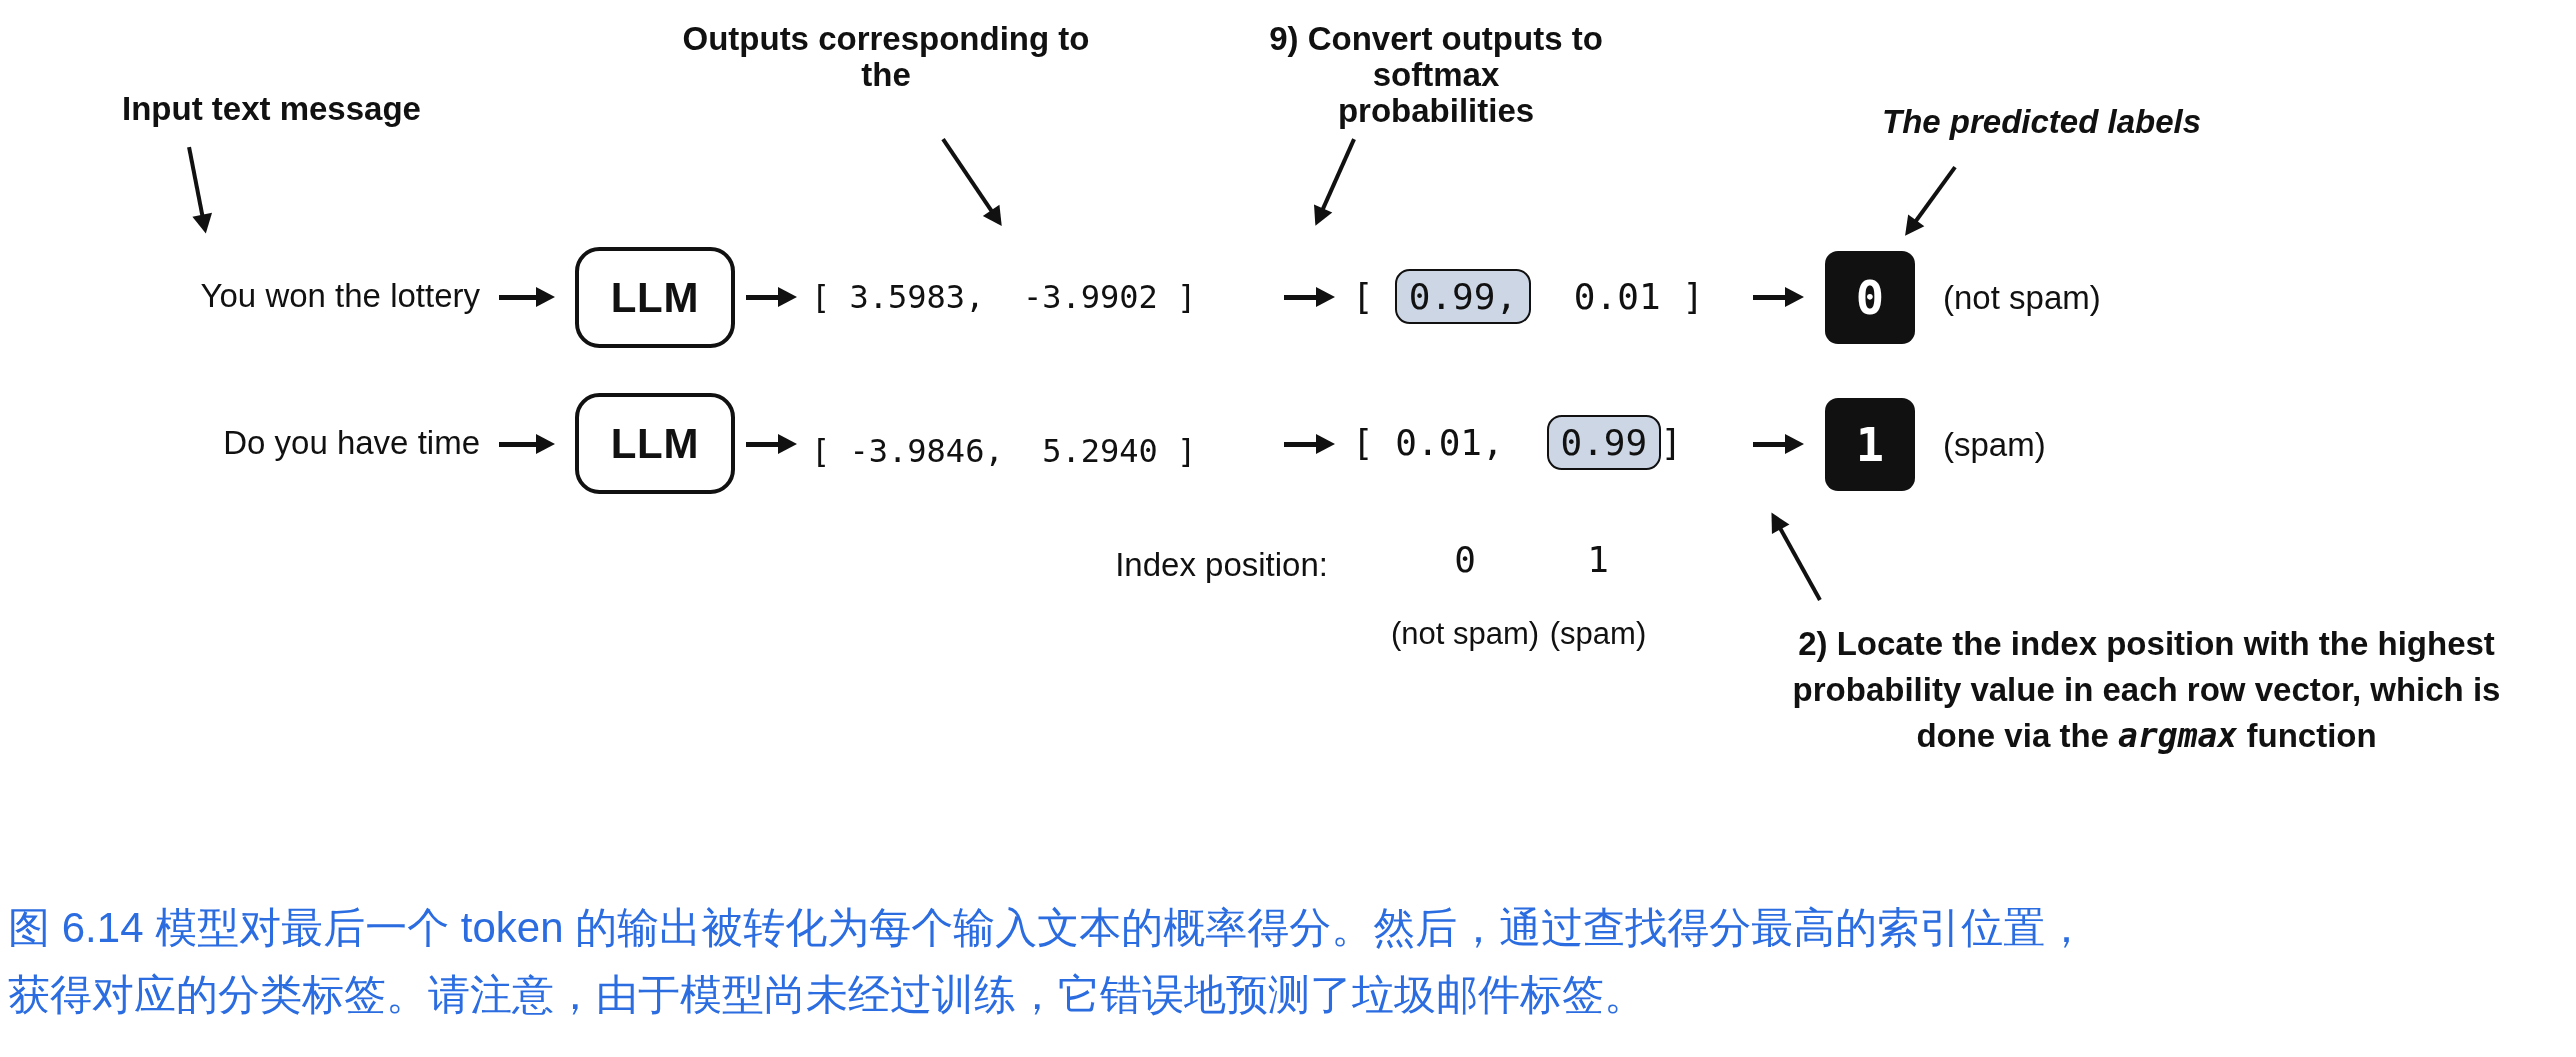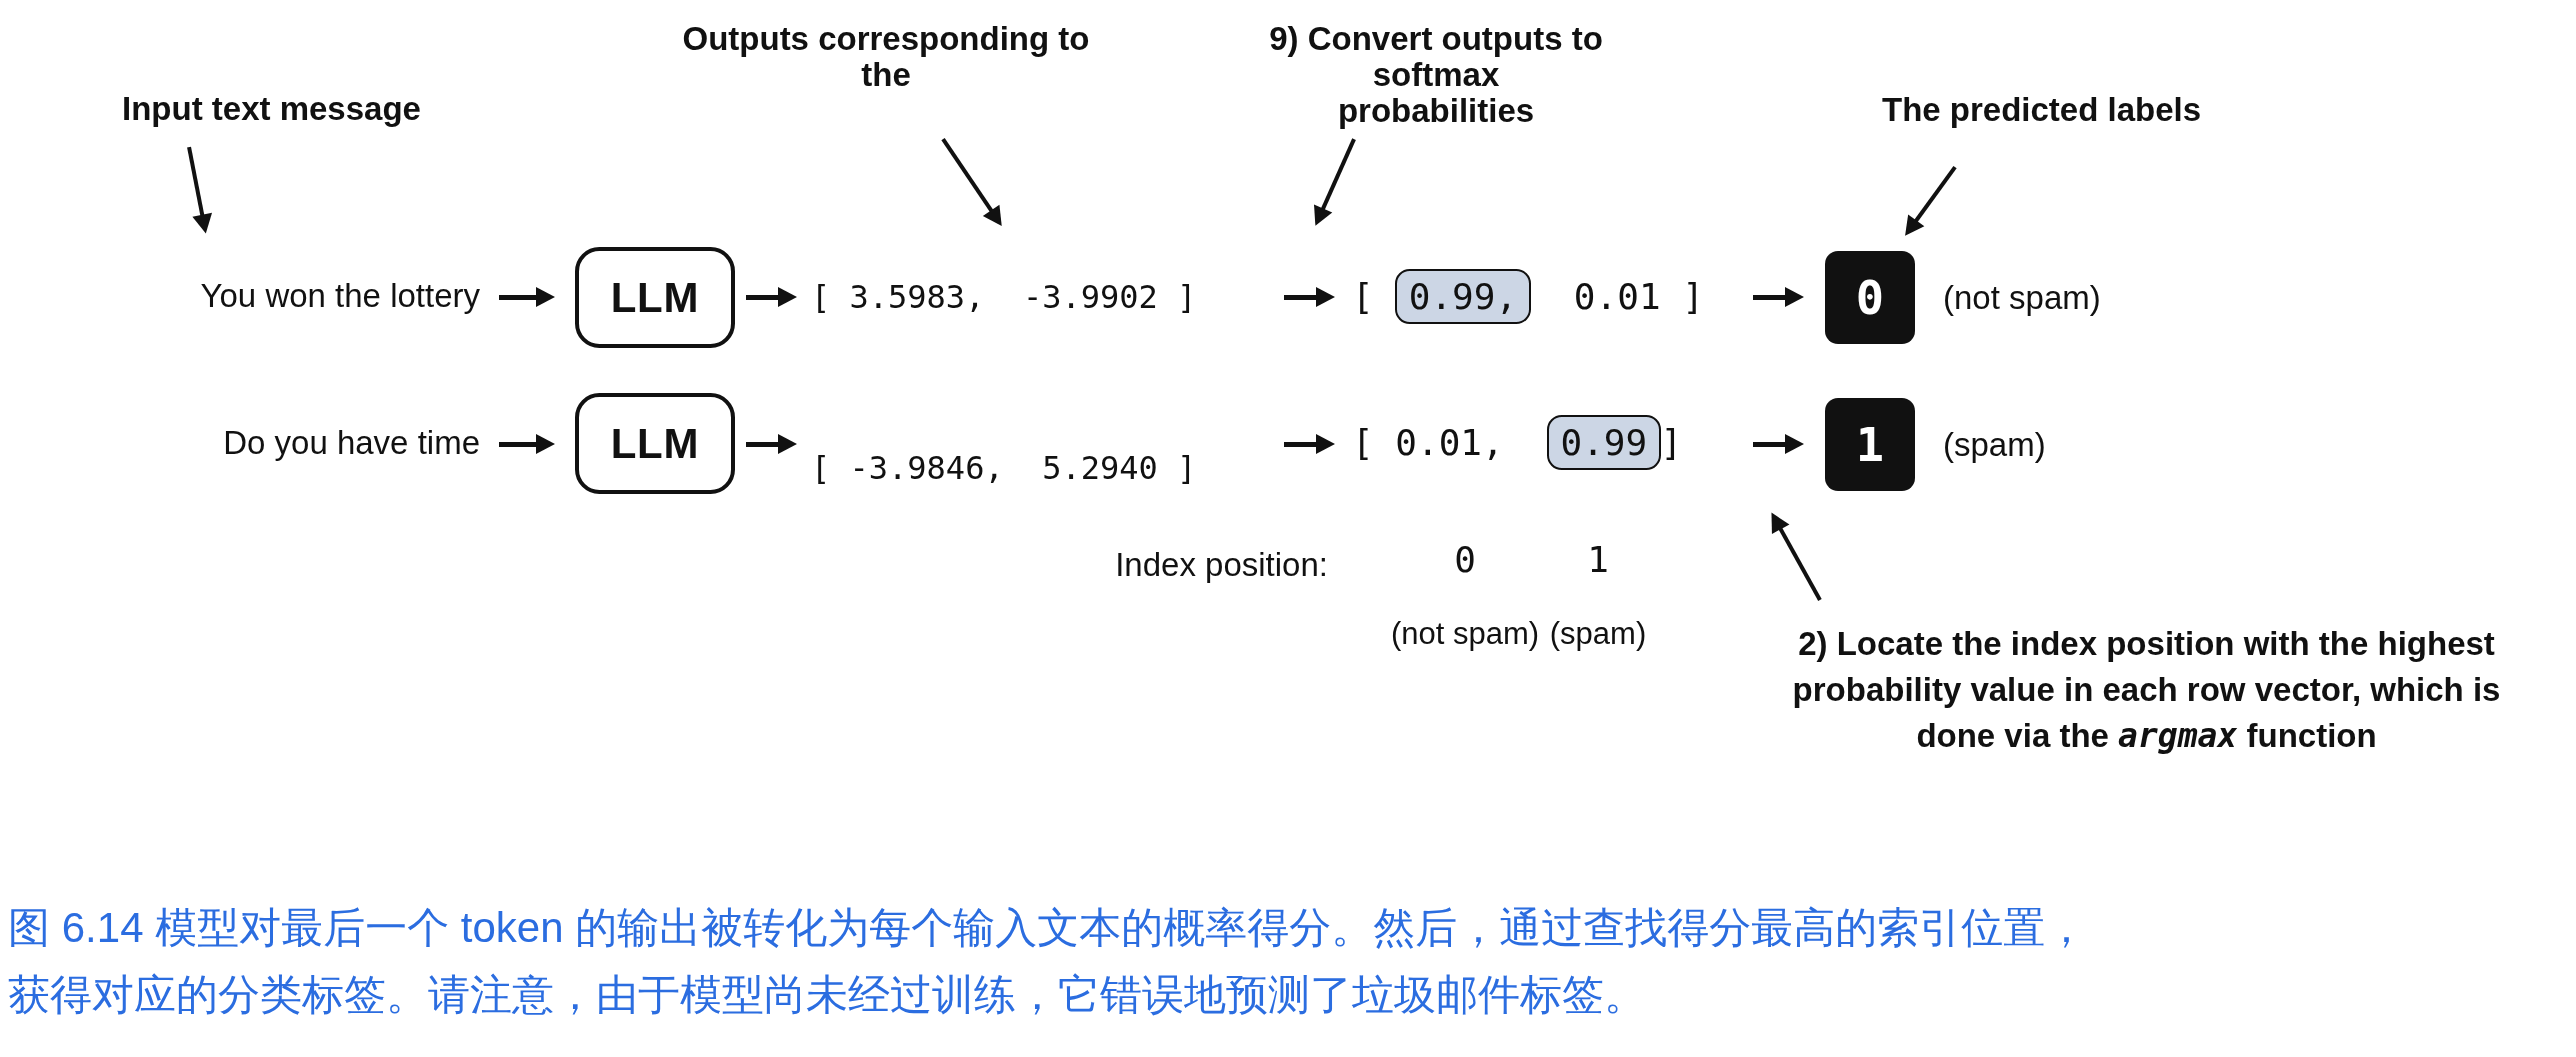--- a/index.html
+++ b/index.html
@@ -53,21 +53,21 @@
   <div>Outputs corresponding to the</div>
 </div>
 <div class="abs harrow darrow" style="left:943px;top:137px;width:90px;transform:rotate(56deg);"></div>
 
 <div class="abs ann centered" style="left:1210px;top:21px;width:452px;">
   <div>9) Convert outputs to softmax</div>
   <div>probabilities</div>
 </div>
 <div class="abs harrow darrow" style="left:1354px;top:137px;width:80px;transform:rotate(114deg);"></div>
 
-<div class="abs ann" style="left:1882px;top:92px;">The predicted labels</div>
+<div class="abs ann" style="left:1882px;top:104px;font-style:italic;">The predicted labels</div>
 <div class="abs harrow darrow" style="left:1955px;top:165px;width:70px;transform:rotate(126deg);"></div>
 
 <div class="abs rowtext" style="left:122px;top:275px;width:358px;text-align:right;">You won the lottery</div>
 <div class="abs harrow" style="left:499px;top:295px;width:41px;"></div>
 <div class="abs llm-box" style="left:575px;top:247px;">LLM</div>
 <div class="abs harrow" style="left:746px;top:295px;width:36px;"></div>
 <div class="abs mono logits" style="left:811px;top:275px;">[ 3.5983,  -3.9902 ]</div>
 <div class="abs harrow" style="left:1284px;top:295px;width:36px;"></div>
 <div class="abs prob-group mono" style="left:1352px;top:269px;">
   <span>[ </span>
@@ -75,21 +75,21 @@
   <span>  0.01 ]</span>
 </div>
 <div class="abs harrow" style="left:1753px;top:295px;width:36px;"></div>
 <div class="abs black-box mono" style="left:1825px;top:251px;">0</div>
 <div class="abs rowtext" style="left:1943px;top:277px;">(not spam)</div>
 
 <div class="abs rowtext" style="left:122px;top:422px;width:358px;text-align:right;">Do you have time</div>
 <div class="abs harrow" style="left:499px;top:442px;width:41px;"></div>
 <div class="abs llm-box" style="left:575px;top:393px;">LLM</div>
 <div class="abs harrow" style="left:746px;top:442px;width:36px;"></div>
-<div class="abs mono logits" style="left:811px;top:446px;">[ -3.9846,  5.2940 ]</div>
+<div class="abs mono logits" style="left:811px;top:429px;">[ -3.9846,  5.2940 ]</div>
 <div class="abs harrow" style="left:1284px;top:442px;width:36px;"></div>
 <div class="abs prob-group mono" style="left:1352px;top:415px;">
   <span>[ 0.01,  </span>
   <span class="hl-box">0.99</span>
   <span>]</span>
 </div>
 <div class="abs harrow" style="left:1753px;top:442px;width:36px;"></div>
 <div class="abs black-box mono" style="left:1825px;top:398px;">1</div>
 <div class="abs rowtext" style="left:1943px;top:424px;">(spam)</div>
 

